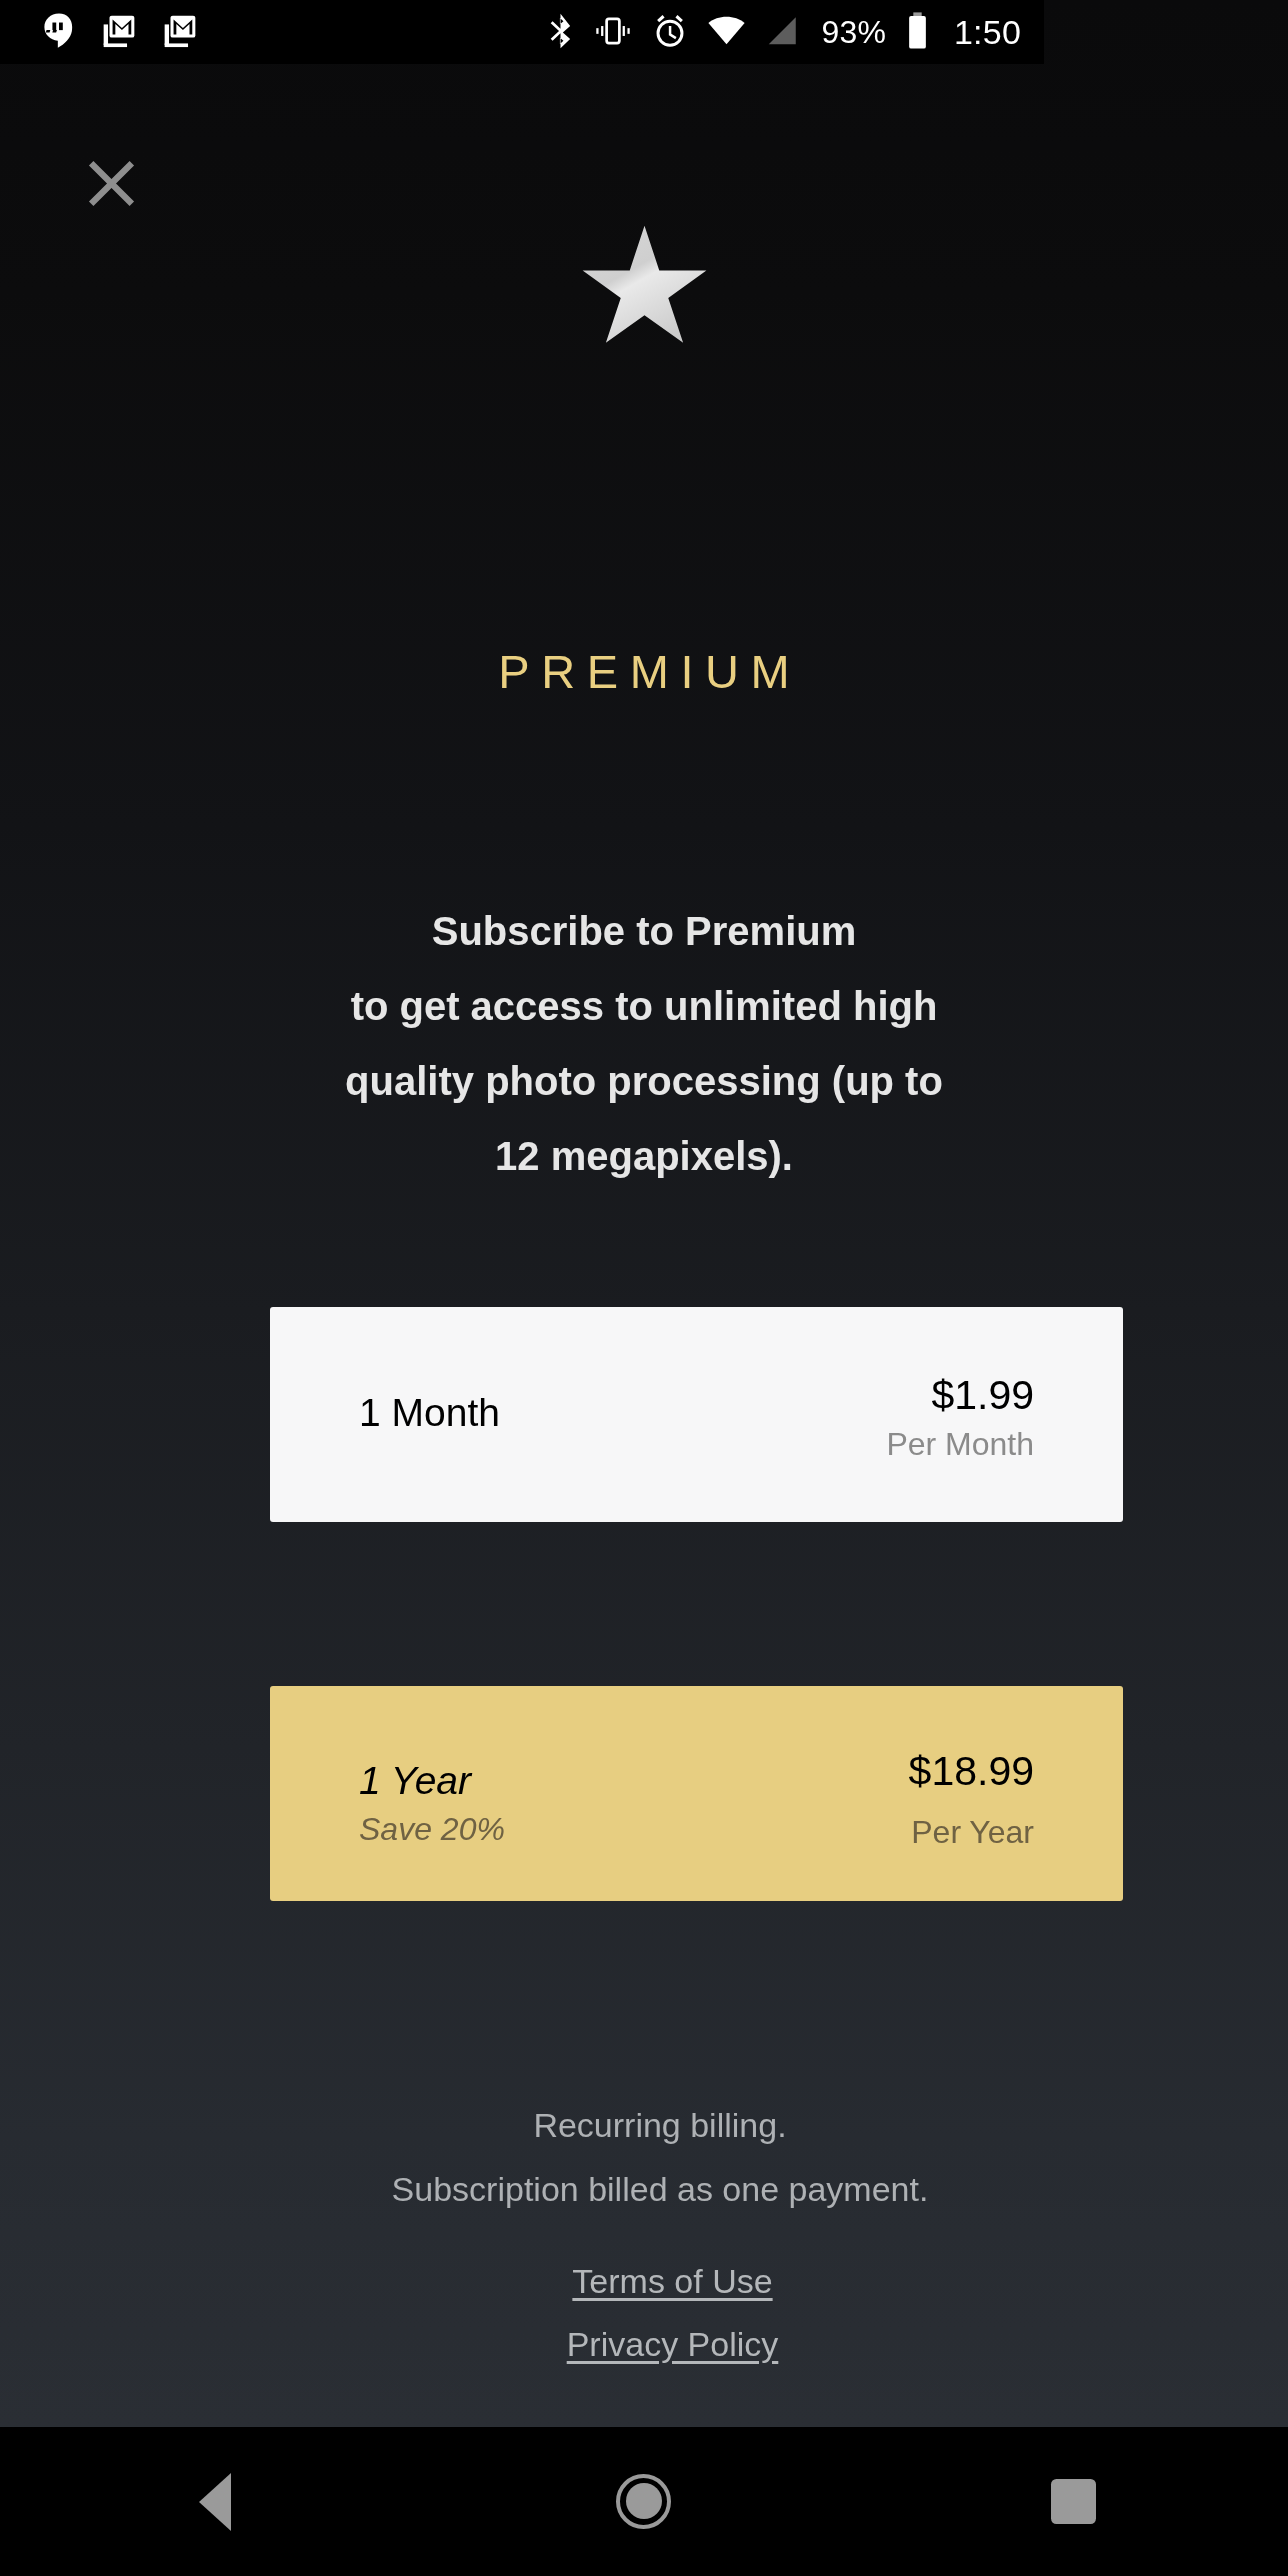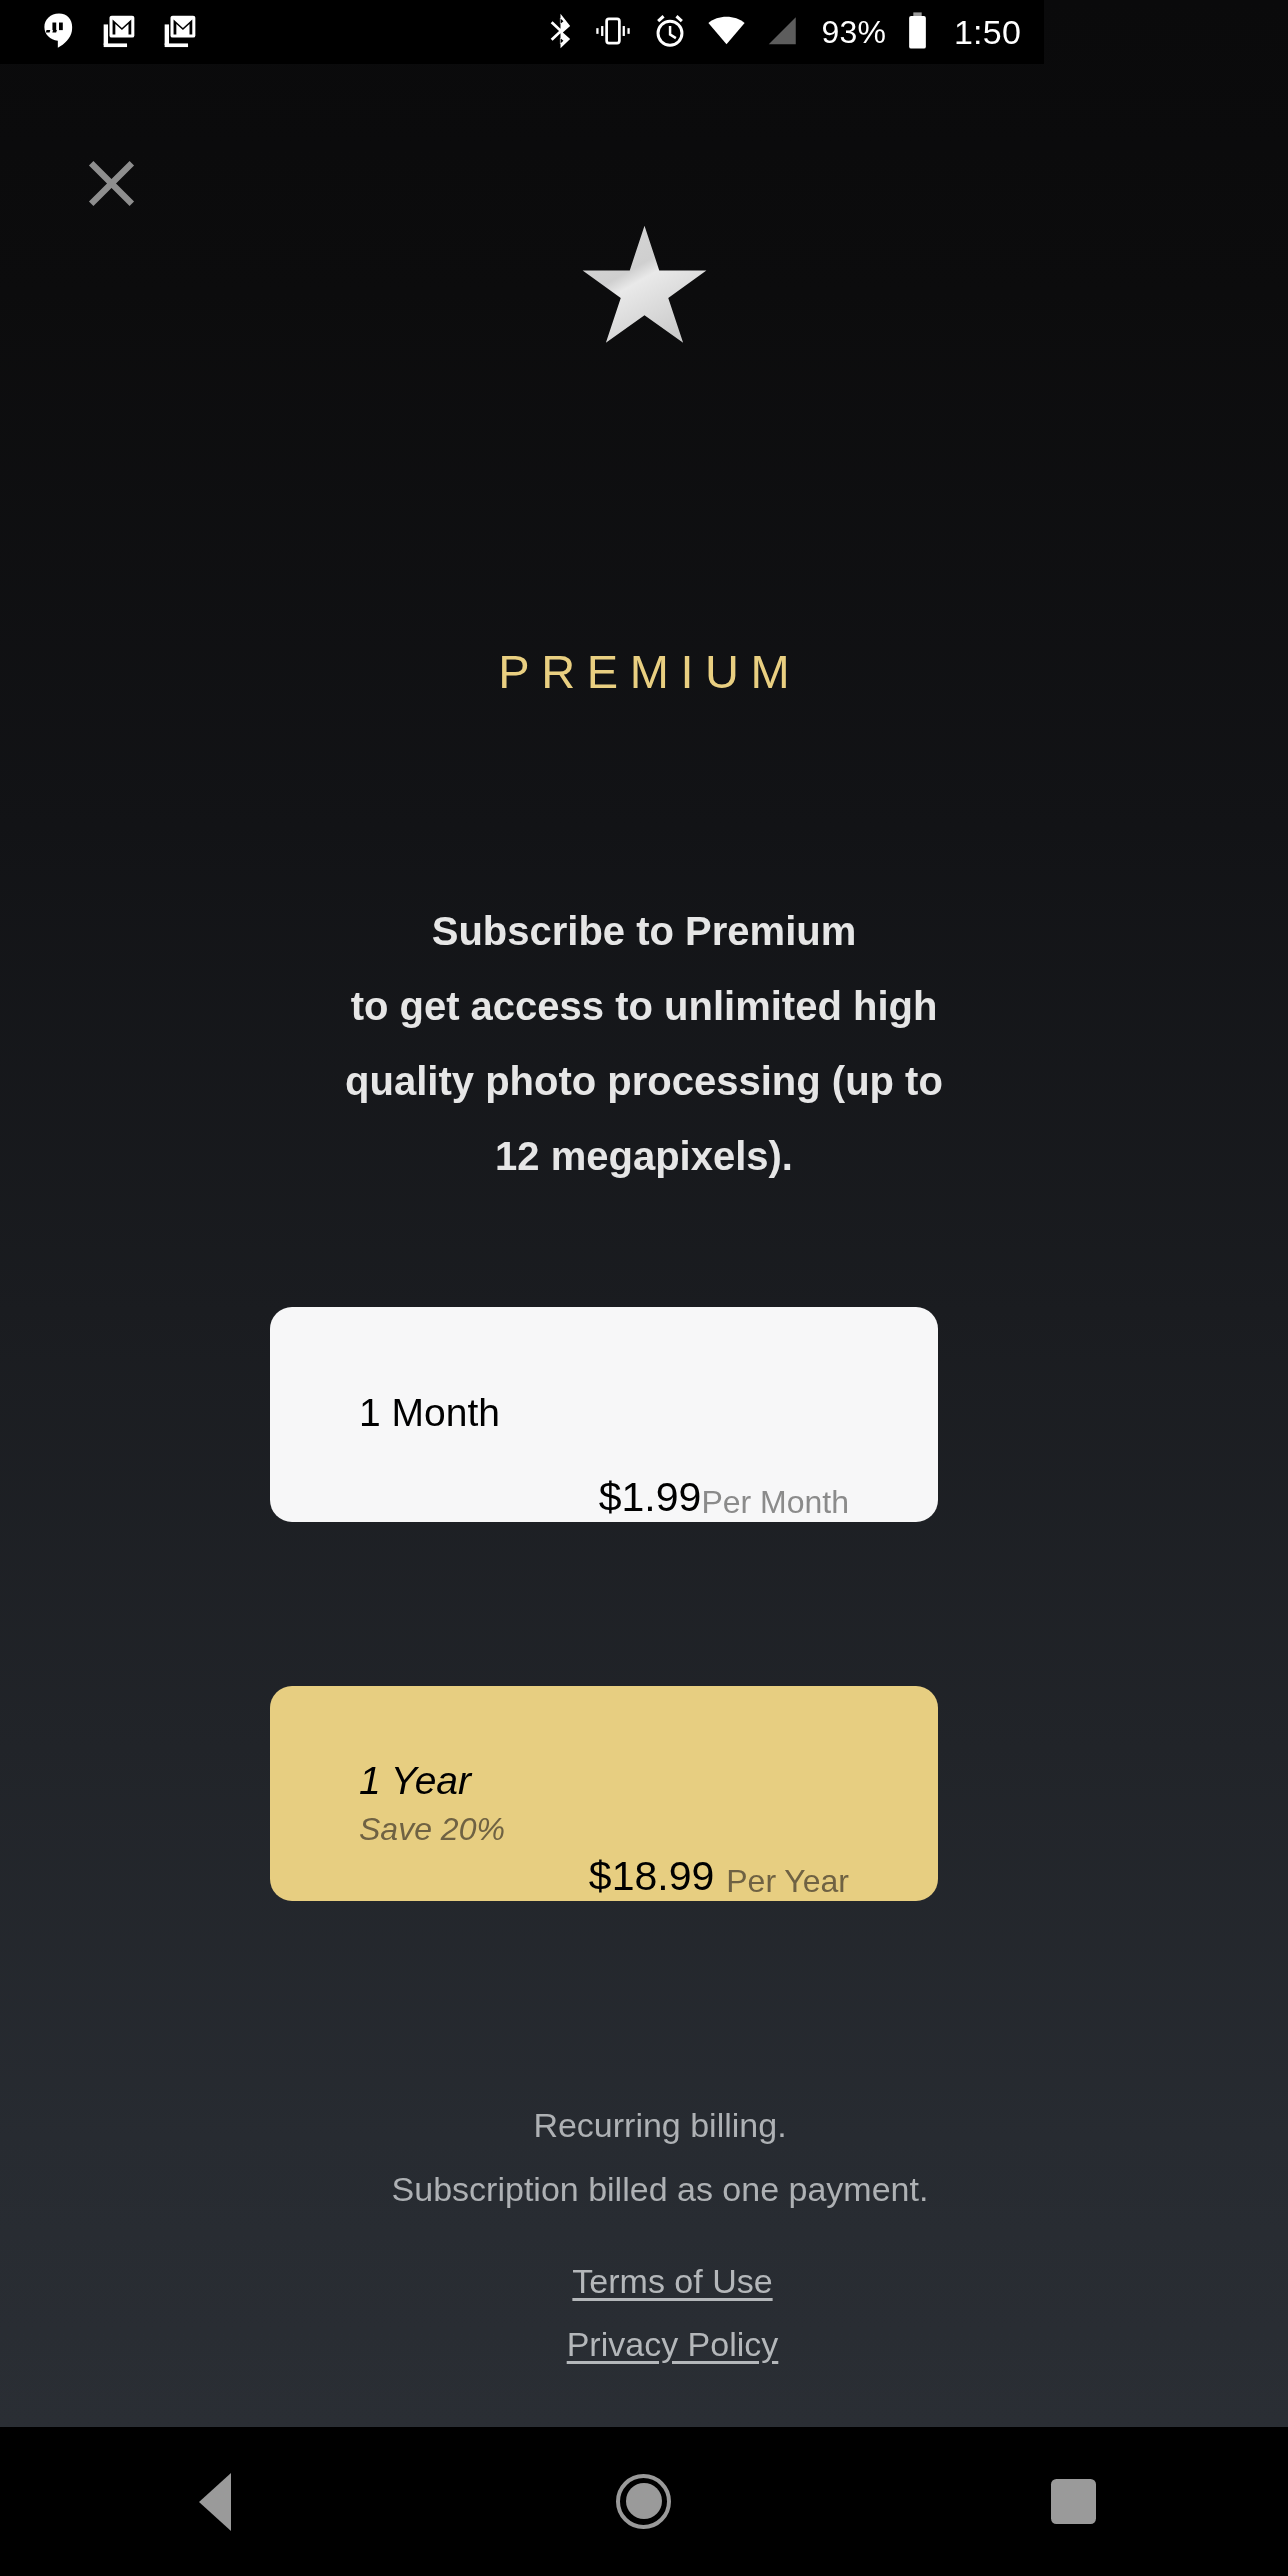--- a/index.html
+++ b/index.html
@@ -92,23 +92,23 @@
     font-size:40px;
     font-weight:700;
     line-height:75px;
     white-space:pre-line;
   }
 
   
   .plan-card {
     position:absolute;
     left:270px;
-    width:668px;
+    width:853px;
     height:215px;
-    border-radius:22px;
+    border-radius:3px;
     cursor:pointer;
   }
   #plan-card-month {
     top:1307px;
     background:#f7f7f8;
   }
   #plan-card-year {
     top:1686px;
     background:#e7ce81;
   }
@@ -116,21 +116,21 @@
   .plan-left {
     position:absolute;
     left:89px;
     top:0; height:100%;
     display:flex; flex-direction:column; justify-content:center;
   }
   .plan-right {
     position:absolute;
     right:89px;
     top:0; height:100%;
-    display:flex; flex-direction:row; justify-content:center;
+    display:flex; flex-direction:column; justify-content:center;
     align-items:flex-end;
     text-align:right;
   }
 
   .plan-title {
     font-size:39px;
     font-weight:400;
     line-height:1.22;
     color:#000000;
   }

